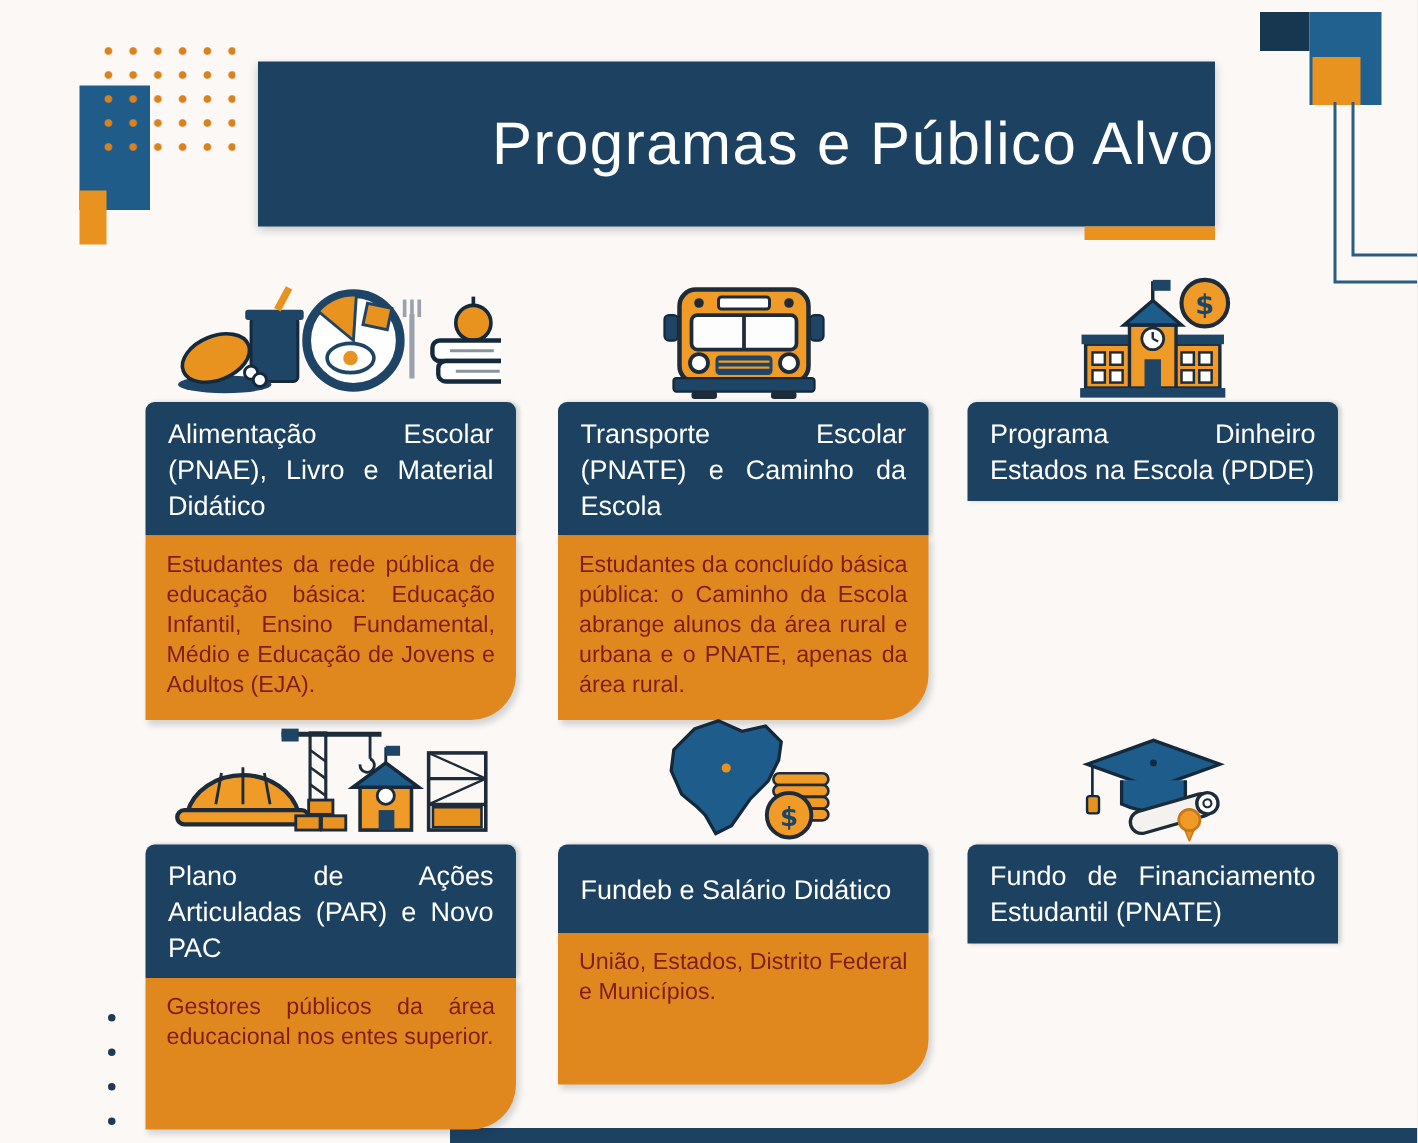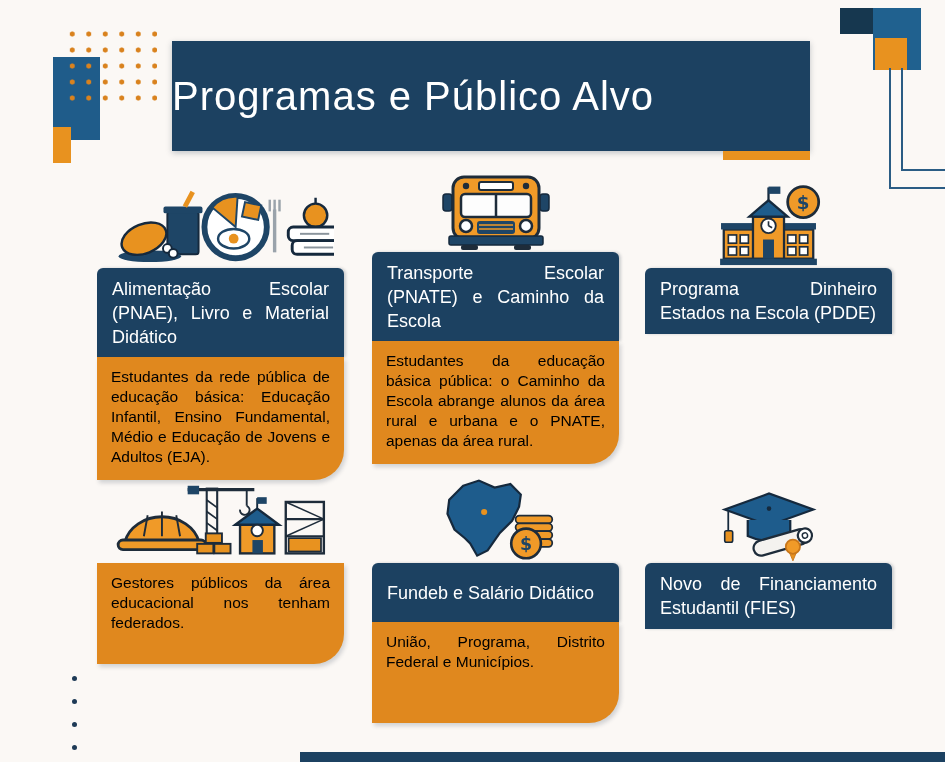--- a/index.html
+++ b/index.html
@@ -16,33 +16,33 @@
   .tr-navy{position:absolute;left:840px;top:8px;width:33px;height:26px;background:#16374F;}
   .tr-blue{position:absolute;left:873px;top:8px;width:48px;height:62px;background:#20618F;}
   .tr-orange{position:absolute;left:875px;top:38px;width:32px;height:32px;background:#E8921F;}
   .tr-lines{position:absolute;left:880px;top:60px;}
   .bl-dots{position:absolute;left:72px;top:676px;width:6px;height:74px;
     display:flex;flex-direction:column;justify-content:space-between;}
   .bl-dots span{width:5px;height:5px;border-radius:50%;background:#1E3A56;}
   .bottom-bar{position:absolute;left:300px;top:752px;width:645px;height:10px;background:#1C4161;}
   
   .banner{position:absolute;left:172px;top:41px;width:638px;height:110px;background:#1C4161;
-    display:flex;align-items:center;justify-content:flex-start;box-shadow:0 2px 6px rgba(20,40,60,.25);}
+    display:flex;align-items:center;justify-content:flex-end;box-shadow:0 2px 6px rgba(20,40,60,.25);}
   .banner h1{margin:0;color:#FFFFFF;font-size:40px;font-weight:500;letter-spacing:1px;}
   .banner-accent{position:absolute;left:723px;top:151px;width:87px;height:9px;background:#E8921F;}
   
   .card{position:absolute;width:247px;}
-  .c1{left:97px;top:182px}.c2{left:372px;top:166px}.c3{left:645px;top:182px}
+  .c1{left:97px;top:182px}.c2{left:372px;top:182px}.c3{left:645px;top:182px}
   .c4{left:97px;top:477px}.c5{left:372px;top:477px}.c6{left:645px;top:477px}
   .icon-zone{height:84px;display:flex;align-items:flex-end;justify-content:center;margin-bottom:2px;}
   .card-header{background:#1C4161;color:#FFFFFF;min-height:59px;box-sizing:border-box;
     padding:10px 15px 8px;border-radius:6px 6px 0 0;display:flex;align-items:center;
     box-shadow:2px 0 3px rgba(20,40,60,.2);}
   .card-header span{display:block;width:100%;font-size:18px;line-height:1.32;text-align:justify;}
-  .card-body{background:#E0881E;color:#000000;box-sizing:border-box;
+  .card-body{background:#E0881E;color:#7f1d1d;box-sizing:border-box;
     padding:10px 14px;font-size:15.5px;line-height:1.28;text-align:justify;
     border-radius:0 0 30px 0;box-shadow:2px 3px 4px rgba(20,40,60,.18);}
   .r1 .card-body{height:123px}
   .r2 .card-body{height:101px}
   svg text{font-family:"DejaVu Sans",sans-serif;}
 </style>
 </head>
 <body>
 
 <div class="stage">
@@ -120,21 +120,21 @@
         <circle cx="25" cy="54" r="6" fill="#fff" stroke="#1E2C3A" stroke-width="2.5"></circle>
         <circle cx="85" cy="54" r="6" fill="#fff" stroke="#1E2C3A" stroke-width="2.5"></circle>
         <rect x="8" y="64" width="94" height="9" rx="2" fill="#1E4566" stroke="#15293D" stroke-width="1.5"></rect>
         <rect x="20" y="73" width="17" height="5" rx="2" fill="#1E2C3A"></rect>
         <rect x="73" y="73" width="17" height="5" rx="2" fill="#1E2C3A"></rect>
       </svg>
     </div>
     <div class="card-header">
       <span>Transporte Escolar (PNATE) e Caminho da Escola</span>
     </div>
-    <div class="card-body">Estudantes da educação básica pública: o Caminho da Escola abrange alunos da área rural e urbana e o PNATE, apenas da área rural.</div>
+    <div class="card-body">Estudantes da concluído básica pública: o Caminho da Escola abrange alunos da área rural e urbana e o PNATE, apenas da área rural.</div>
   </div>
 
   <div class="card c3 r1">
     <div class="icon-zone">
       <svg width="119" height="84" viewBox="0 0 130 92">
         <circle cx="103" cy="22" r="17" fill="#F09A28" stroke="#1E2C3A" stroke-width="3"></circle>
         <text x="103" y="30" font-size="20" font-weight="bold" fill="#1E4566" text-anchor="middle">$</text>
         <line x1="65" y1="6" x2="65" y2="22" stroke="#15293D" stroke-width="2.5"></line>
         <rect x="65" y="5" width="13" height="8" fill="#1E4566"></rect>
         <rect x="16" y="52" width="33" height="32" fill="#F09A28" stroke="#1E2C3A" stroke-width="2.5"></rect>
@@ -185,57 +185,60 @@
         <circle cx="153" cy="52" r="6" fill="#fff" stroke="#1E2C3A" stroke-width="2"></circle>
         <rect x="148" y="62" width="11" height="14" fill="#1E4566"></rect>
         <rect x="183" y="22" width="40" height="54" fill="none" stroke="#1E2C3A" stroke-width="2.5"></rect>
         <line x1="183" y1="40" x2="223" y2="40" stroke="#1E2C3A" stroke-width="2.2"></line>
         <line x1="183" y1="58" x2="223" y2="58" stroke="#1E2C3A" stroke-width="2.2"></line>
         <line x1="183" y1="22" x2="223" y2="40" stroke="#1E2C3A" stroke-width="1.6"></line>
         <line x1="183" y1="58" x2="223" y2="40" stroke="#1E2C3A" stroke-width="1.6"></line>
         <rect x="186" y="60" width="34" height="14" fill="#E8921F" stroke="#1E2C3A" stroke-width="1.8"></rect>
       </svg>
     </div>
-    <div class="card-body">Gestores públicos da área educacional nos tenham federados.</div>
+    <div class="card-header">
+      <span>Plano de Ações Articuladas (PAR) e Novo PAC</span>
+    </div>
+    <div class="card-body">Gestores públicos da área educacional nos entes superior.</div>
   </div>
 
   <div class="card c5 r2">
     <div class="icon-zone">
       <svg width="131" height="84" viewBox="0 0 150 96">
         <path d="M38 10 L56 4 L74 12 L92 8 L104 20 L102 34 L94 50 L80 64 L66 84 L54 90 L46 76 L40 70 L28 60 L20 42 L22 26 L30 18 Z" fill="#1E5C8C" stroke="#15293D" stroke-width="2.5"></path>
         <circle cx="62" cy="40" r="3.5" fill="#E8921F"></circle>
         <rect x="98" y="44" width="42" height="9" rx="4.5" fill="#F09A28" stroke="#1E2C3A" stroke-width="2"></rect>
         <rect x="98" y="53" width="42" height="9" rx="4.5" fill="#F09A28" stroke="#1E2C3A" stroke-width="2"></rect>
         <rect x="98" y="62" width="42" height="9" rx="4.5" fill="#F09A28" stroke="#1E2C3A" stroke-width="2"></rect>
         <rect x="98" y="71" width="42" height="9" rx="4.5" fill="#F09A28" stroke="#1E2C3A" stroke-width="2"></rect>
         <circle cx="110" cy="76" r="17" fill="#F09A28" stroke="#1E2C3A" stroke-width="3"></circle>
         <text x="110" y="84" font-size="20" font-weight="bold" fill="#1E4566" text-anchor="middle">$</text>
       </svg>
     </div>
     <div class="card-header">
       <span>Fundeb e Salário Didático</span>
     </div>
-    <div class="card-body">União, Programa, Distrito Federal e Municípios.</div>
+    <div class="card-body">União, Estados, Distrito Federal e Municípios.</div>
   </div>
 
   <div class="card c6 r2">
     <div class="icon-zone">
       <svg width="124" height="80" viewBox="0 0 140 90">
         <polygon points="20,32 70,14 120,32 70,50" fill="#1E5C8C" stroke="#15293D" stroke-width="2.5"></polygon>
         <path d="M46 44 L46 62 Q70 73 94 62 L94 44" fill="#1E5C8C" stroke="#15293D" stroke-width="2.5"></path>
         <circle cx="70" cy="31" r="2.6" fill="#15293D"></circle>
         <line x1="24" y1="34" x2="24" y2="56" stroke="#15293D" stroke-width="2"></line>
         <rect x="20" y="56" width="9" height="13" rx="2" fill="#E8921F" stroke="#15293D" stroke-width="1.8"></rect>
         <g transform="rotate(-16 86 70)">
           <rect x="52" y="60" width="64" height="17" rx="8.5" fill="#F4F2EF" stroke="#1E2C3A" stroke-width="2.5"></rect>
           <circle cx="112" cy="68.5" r="8" fill="#fff" stroke="#1E2C3A" stroke-width="2.5"></circle>
           <circle cx="112" cy="68.5" r="3" fill="none" stroke="#1E2C3A" stroke-width="1.6"></circle>
         </g>
         <polygon points="92,78 97,90 102,78" fill="#E8921F" stroke="#c8761a" stroke-width="1"></polygon>
         <circle cx="97" cy="74" r="8" fill="#F09A28" stroke="#c8761a" stroke-width="2"></circle>
       </svg>
     </div>
     <div class="card-header">
-      <span>Novo de Financiamento Estudantil (FIES)</span>
+      <span>Fundo de Financiamento Estudantil (PNATE)</span>
     </div>
   </div>
 
 </div>
 
 </body></html>

